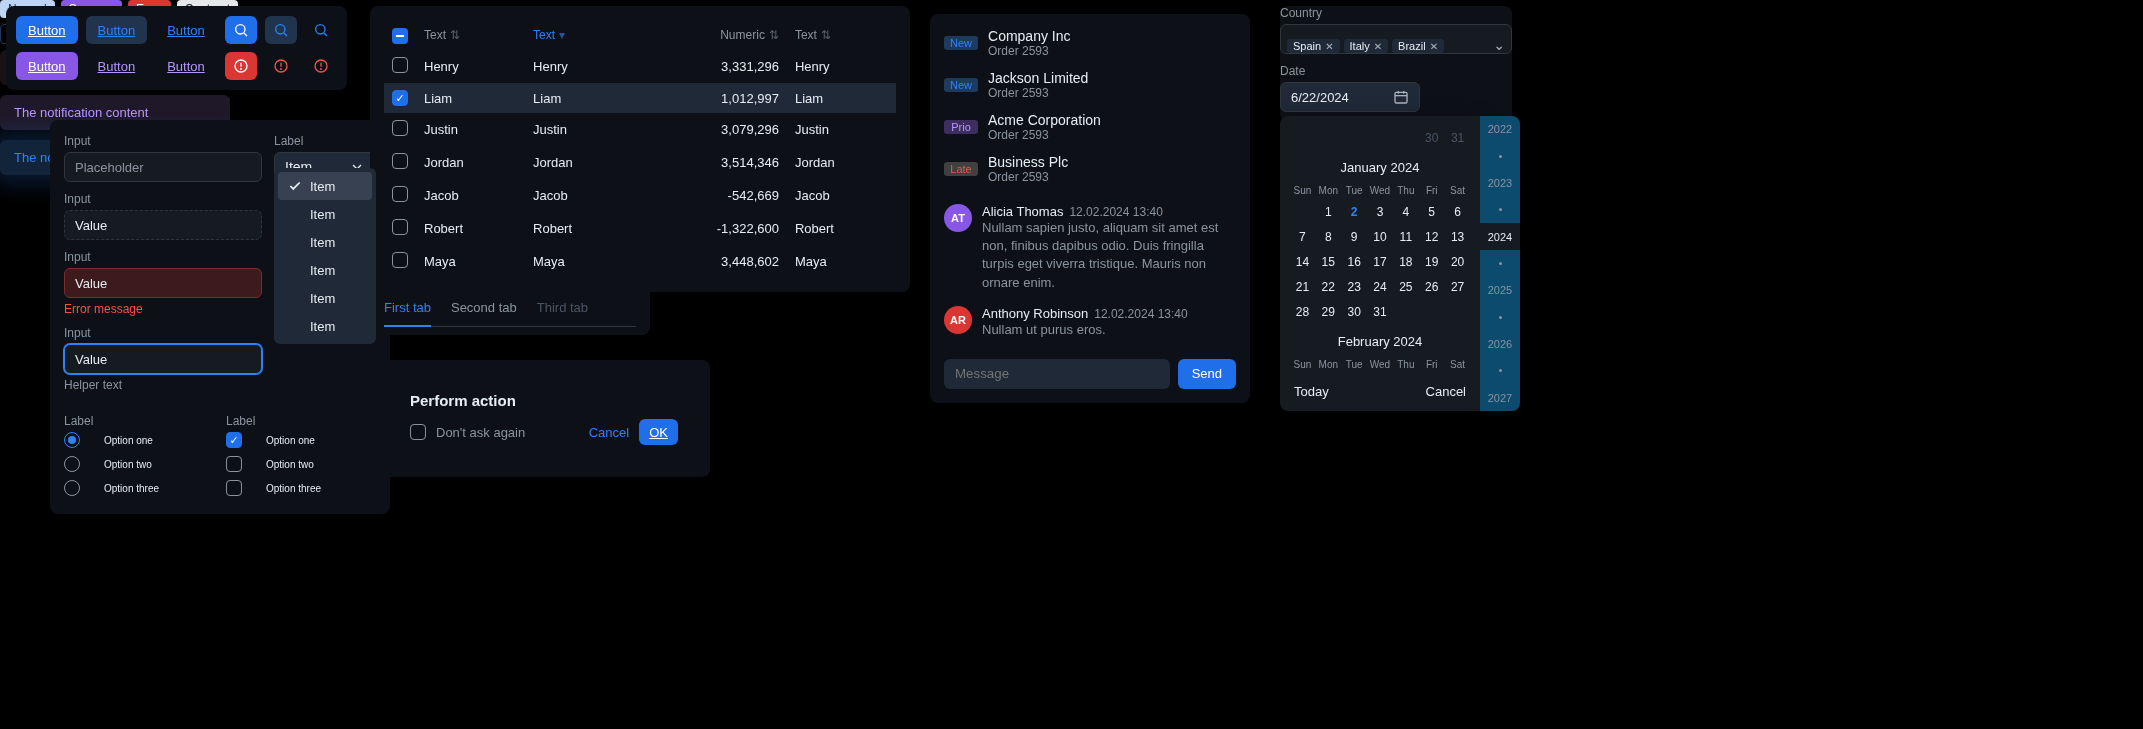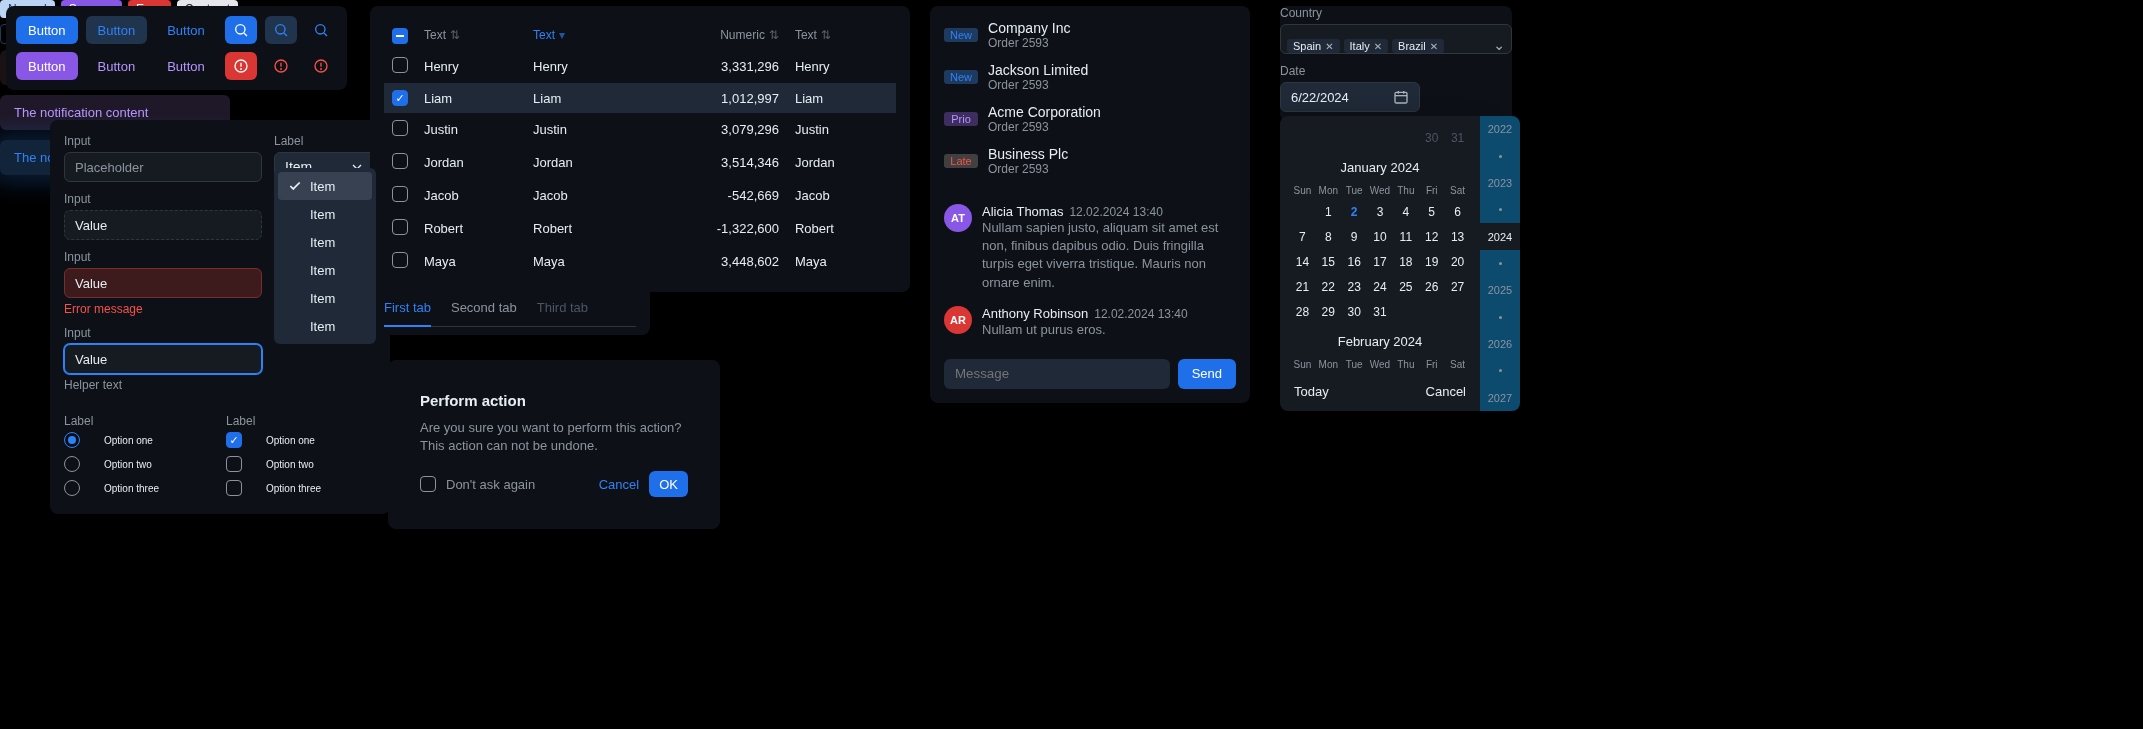--- a/index.html
+++ b/index.html
@@ -18,21 +18,21 @@
   --orange:#bb8009;
   --cyan:#58a6ff;
 }
 *{box-sizing:border-box;margin:0;padding:0;font-family:-apple-system,BlinkMacSystemFont,"Segoe UI",Helvetica,Arial,sans-serif;}
 body{background:var(--bg);color:var(--text);font-size:14px;position:relative;width:1560px;height:540px;overflow:hidden;}
 .panel{background:var(--panel);border-radius:8px;position:absolute;}
 
 
 .btn-wrap{top:6px;left:6px;padding:10px;display:flex;flex-direction:column;gap:8px;}
 .btn-row{display:flex;gap:8px;}
-.btn{height:28px;padding:0 12px;border-radius:6px;font-size:13px;font-weight:500;display:inline-flex;align-items:center;justify-content:center;border:none;cursor:pointer;background:transparent;color:var(--text);}
+.btn{height:28px;padding:0 12px;border-radius:6px;font-size:13px;font-weight:500;display:inline-flex;align-items:center;justify-content:center;border:none;cursor:pointer;background:transparent;color:var(--text);text-decoration:underline;}
 .btn-fill-blue{background:var(--blue);color:#fff;}
 .btn-out-blue{background:#20344d;color:var(--blue-bright);}
 .btn-text-blue{color:var(--blue-bright);}
 .btn-fill-purple{background:var(--purple);color:#fff;}
 .btn-out-purple{color:#b695ff;}
 .btn-text-purple{color:#b695ff;}
 .btn-ico{width:32px;padding:0;}
 .btn-ico-red-fill{background:var(--red);color:#fff;}
 .btn-ico-red{color:#f85149;}
 svg{width:16px;height:16px;}
@@ -80,21 +80,21 @@
 .sort-ico{margin-left:4px;opacity:.6;}
 
 
 .tabs-wrap{top:280px;left:370px;padding:14px 14px 8px;width:280px;}
 .tabs{display:flex;gap:20px;border-bottom:1px solid var(--border);}
 .tab{padding:6px 0 10px;font-size:13px;color:var(--text-dim);cursor:pointer;}
 .tab.active{color:var(--blue-bright);border-bottom:2px solid var(--blue-bright);margin-bottom:-1px;}
 .tab.dis{color:#4b5563;}
 
 
-.dialog{top:360px;left:388px;padding:32px;width:332px;}
+.dialog{top:360px;left:378px;padding:32px;width:332px;}
 .dlg-title{font-size:15px;font-weight:600;margin-bottom:10px;}
 .dlg-body{font-size:13px;color:var(--text-dim);margin-bottom:16px;line-height:1.4;}
 .dlg-foot{display:flex;align-items:center;gap:10px;}
 .dlg-foot .spacer{flex:1;}
 .link-btn{color:var(--blue-bright);font-size:13px;}
 
 
 .badges-wrap{top:280px;left:675px;}
 .badge-row{display:flex;gap:6px;margin-bottom:6px;}
 .badge{padding:2px 8px;border-radius:4px;font-size:12px;font-weight:500;}
@@ -108,21 +108,21 @@
 .bd-contrast{color:var(--text);border:1px solid var(--border);}
 
 
 .notif-wrap{top:360px;left:675px;width:230px;}
 .notif{padding:10px 14px;border-radius:6px;font-size:13px;margin-bottom:10px;}
 .notif-err{background:#1a1114;color:#f85149;}
 .notif-purple{background:#1f1828;color:#b695ff;}
 .notif-blue{background:#12243a;color:var(--blue-bright);box-shadow:0 0 20px 10px rgba(47,129,247,.2);}
 
 
-.list-wrap{top:6px;left:930px;padding:14px;width:320px;}
+.list-wrap{top:14px;left:930px;padding:14px;width:320px;}
 .li{display:flex;align-items:center;gap:10px;margin-bottom:12px;}
 .tag{padding:1px 6px;border-radius:3px;font-size:11px;font-weight:500;min-width:34px;text-align:center;}
 .tag-new{background:#1f3a5f;color:var(--blue-bright);}
 .tag-prio{background:#3d2e5f;color:#b695ff;}
 .tag-late{background:#404040;color:#f85149;}
 .li-main{font-size:14px;}
 .li-sub{font-size:12px;color:var(--text-dim);}
 
 
 .chat-wrap{top:190px;left:930px;padding:14px;width:320px;display:flex;flex-direction:column;}
@@ -381,21 +381,20 @@
 <div class="panel tabs-wrap">
   <div class="tabs">
     <div class="tab active">First tab</div>
     <div class="tab">Second tab</div>
     <div class="tab dis">Third tab</div>
   </div>
 </div>
 
 <div class="panel dialog">
   <div class="dlg-title">Perform action</div>
-  <div class="dlg-body">Are you sure you want to perform this action? This action can not be undone.</div>
   <div class="dlg-foot">
     <span class="chk"></span>
     <span style="color:#8b949e;font-size:13px;">Don't ask again</span>
     <span class="spacer"></span>
     <span class="link-btn">Cancel</span>
     <button class="btn btn-fill-blue" style="height:26px;padding:0 10px">OK</button>
   </div>
 </div>
 
 <div class="badges-wrap">

